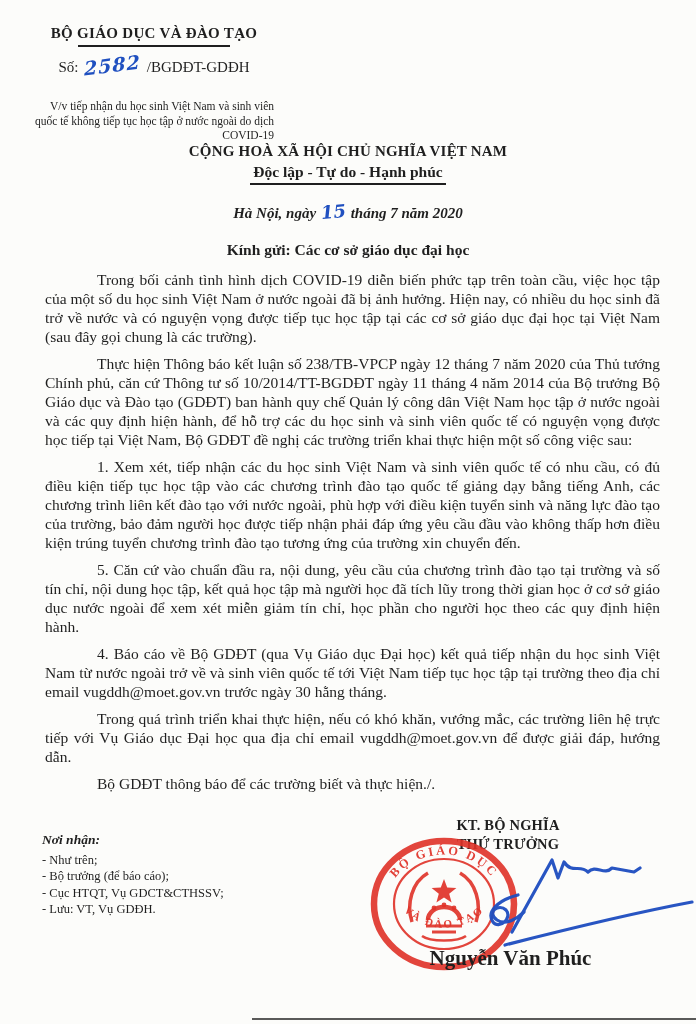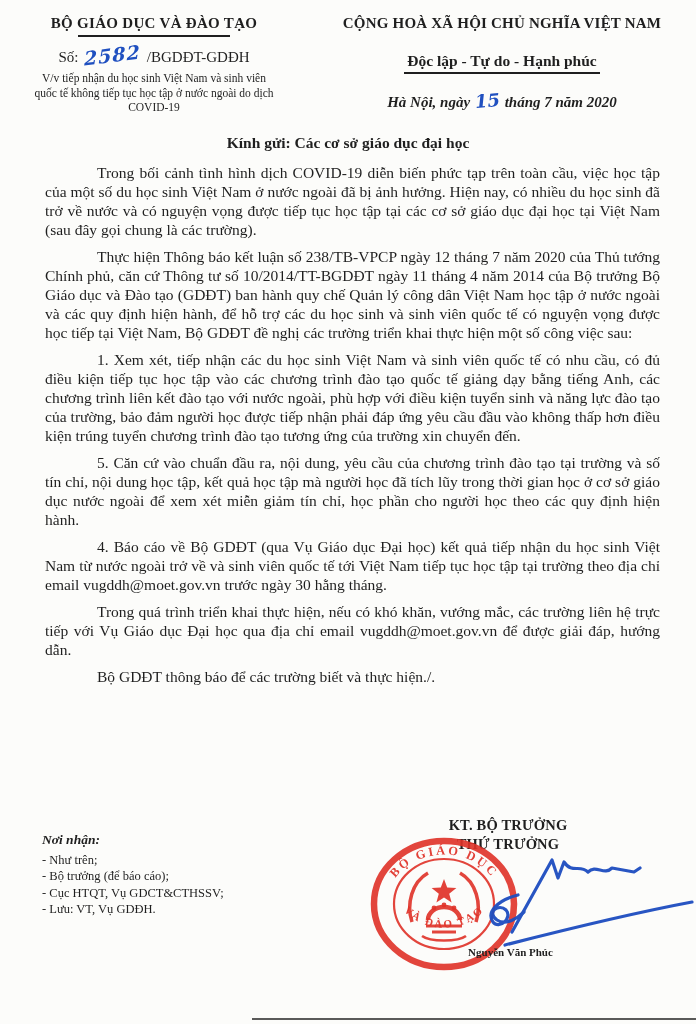--- a/index.html
+++ b/index.html
@@ -2,44 +2,44 @@
 <html><head>
 <meta charset="utf-8">
 <style>
   html,body { margin:0; padding:0; background:#e8e8e8; }
   .page {
     position:relative; width:696px; height:1024px; margin:0 auto;
     background:#fcfcfa; color:#1f1f1f; overflow:hidden;
     font-family:"Liberation Serif", serif;
   }
   
-  .header { display:flex; padding-top:15px; }
+  .header { display:flex; padding-top:25px;flex-direction:column; }
   .hleft { width:308px; text-align:center; }
   .org { font-weight:bold; font-size:15px; letter-spacing:.3px; }
   .org-rule { width:152px; height:2px; background:#1f1f1f; margin:3px auto 7px; }
   .ref-line { font-size:15px; }
   .hand { font-style:italic; font-weight:bold; color:#2050c0; font-family:"DejaVu Serif", serif; }
   .ref-hand { display:inline-block; font-size:19px; letter-spacing:1px; transform:rotate(-7deg) skewX(-6deg); margin:0 2px; }
-  .subject { font-size:11.5px; line-height:14.5px; width:240px; margin:5px auto 0; }
+  .subject { font-size:11.5px; line-height:14.5px; width:240px; margin:23px auto 0;text-align:right; }
   .hright { flex:1; text-align:center; }
   .nation { font-weight:bold; font-size:15px; letter-spacing:.2px; }
-  .motto { font-weight:bold; font-size:15.5px; display:inline-block; border-bottom:2px solid #1f1f1f; padding:0 3px 2px; margin-top:20px; }
+  .motto { font-weight:bold; font-size:15.5px; display:inline-block; border-bottom:2px solid #1f1f1f; padding:0 3px 2px; margin-top:3px; }
   .pdate { font-style:italic; font-weight:bold; font-size:15px; margin-top:16px; }
   .date-hand { display:inline-block; font-size:18px; transform:rotate(-5deg); margin:0 1px; }
   
   .salutation { text-align:center; font-size:15.5px; margin-top:19px;font-weight:bold; }
   .bodytext { padding:11px 36px 0 45px; font-size:15.5px; line-height:19px; text-align:justify; }
   .bodytext p { margin:0 0 8px 0; text-indent:52px; }
   
   .recipients { position:absolute; left:42px; top:832px; font-size:12.5px; line-height:16.5px; }
   .recipients-heading { font-weight:bold; font-style:italic; font-size:13.5px; margin-bottom:3px; }
   .sign-title { position:absolute; left:398px; top:816px; width:220px; text-align:center; font-weight:bold; font-size:14.5px; line-height:19px; letter-spacing:.2px; }
   .seal-wrap { position:absolute; left:368px; top:836px; width:152px; height:140px; }
   .sig-wrap { position:absolute; left:398px; top:838px; width:296px; height:126px; }
-  .signer { position:absolute; left:408px; top:946px; width:205px; text-align:center; font-weight:bold; font-size:11px; }
+  .signer { position:absolute; left:408px; top:946px; width:205px; text-align:center; font-weight:bold; font-size:21px; }
   .bottom-line { position:absolute; left:252px; top:1018px; width:444px; height:2px; background:#2b2b2b; opacity:.78; }
   .seal-svg text { font-family:"Liberation Serif", serif; font-weight:bold; }
 </style>
 </head>
 <body>
 
 <div class="page">
 
   <div class="header">
     <div class="hleft">
@@ -79,21 +79,21 @@
 
   <div class="recipients">
     <div class="recipients-heading">Nơi nhận:</div>
     <div>- Như trên;</div>
     <div>- Bộ trưởng (để báo cáo);</div>
     <div>- Cục HTQT, Vụ GDCT&amp;CTHSSV;</div>
     <div>- Lưu: VT, Vụ GDĐH.</div>
   </div>
 
   <div class="sign-title">
-    <div>KT. BỘ TRƯỞNG</div>
+    <div>KT. BỘ NGHĨA</div>
     <div>THỨ TRƯỞNG</div>
   </div>
 
   <div class="seal-wrap">
     <svg class="seal-svg" width="152" height="140" viewBox="0 0 152 140">
       <g stroke="#e03228" fill="none" opacity="0.9">
         <ellipse cx="76" cy="68" rx="70" ry="63" stroke-width="6.5"></ellipse>
         <ellipse cx="76" cy="68" rx="50" ry="45" stroke-width="2.2"></ellipse>
       </g>
       <defs>

